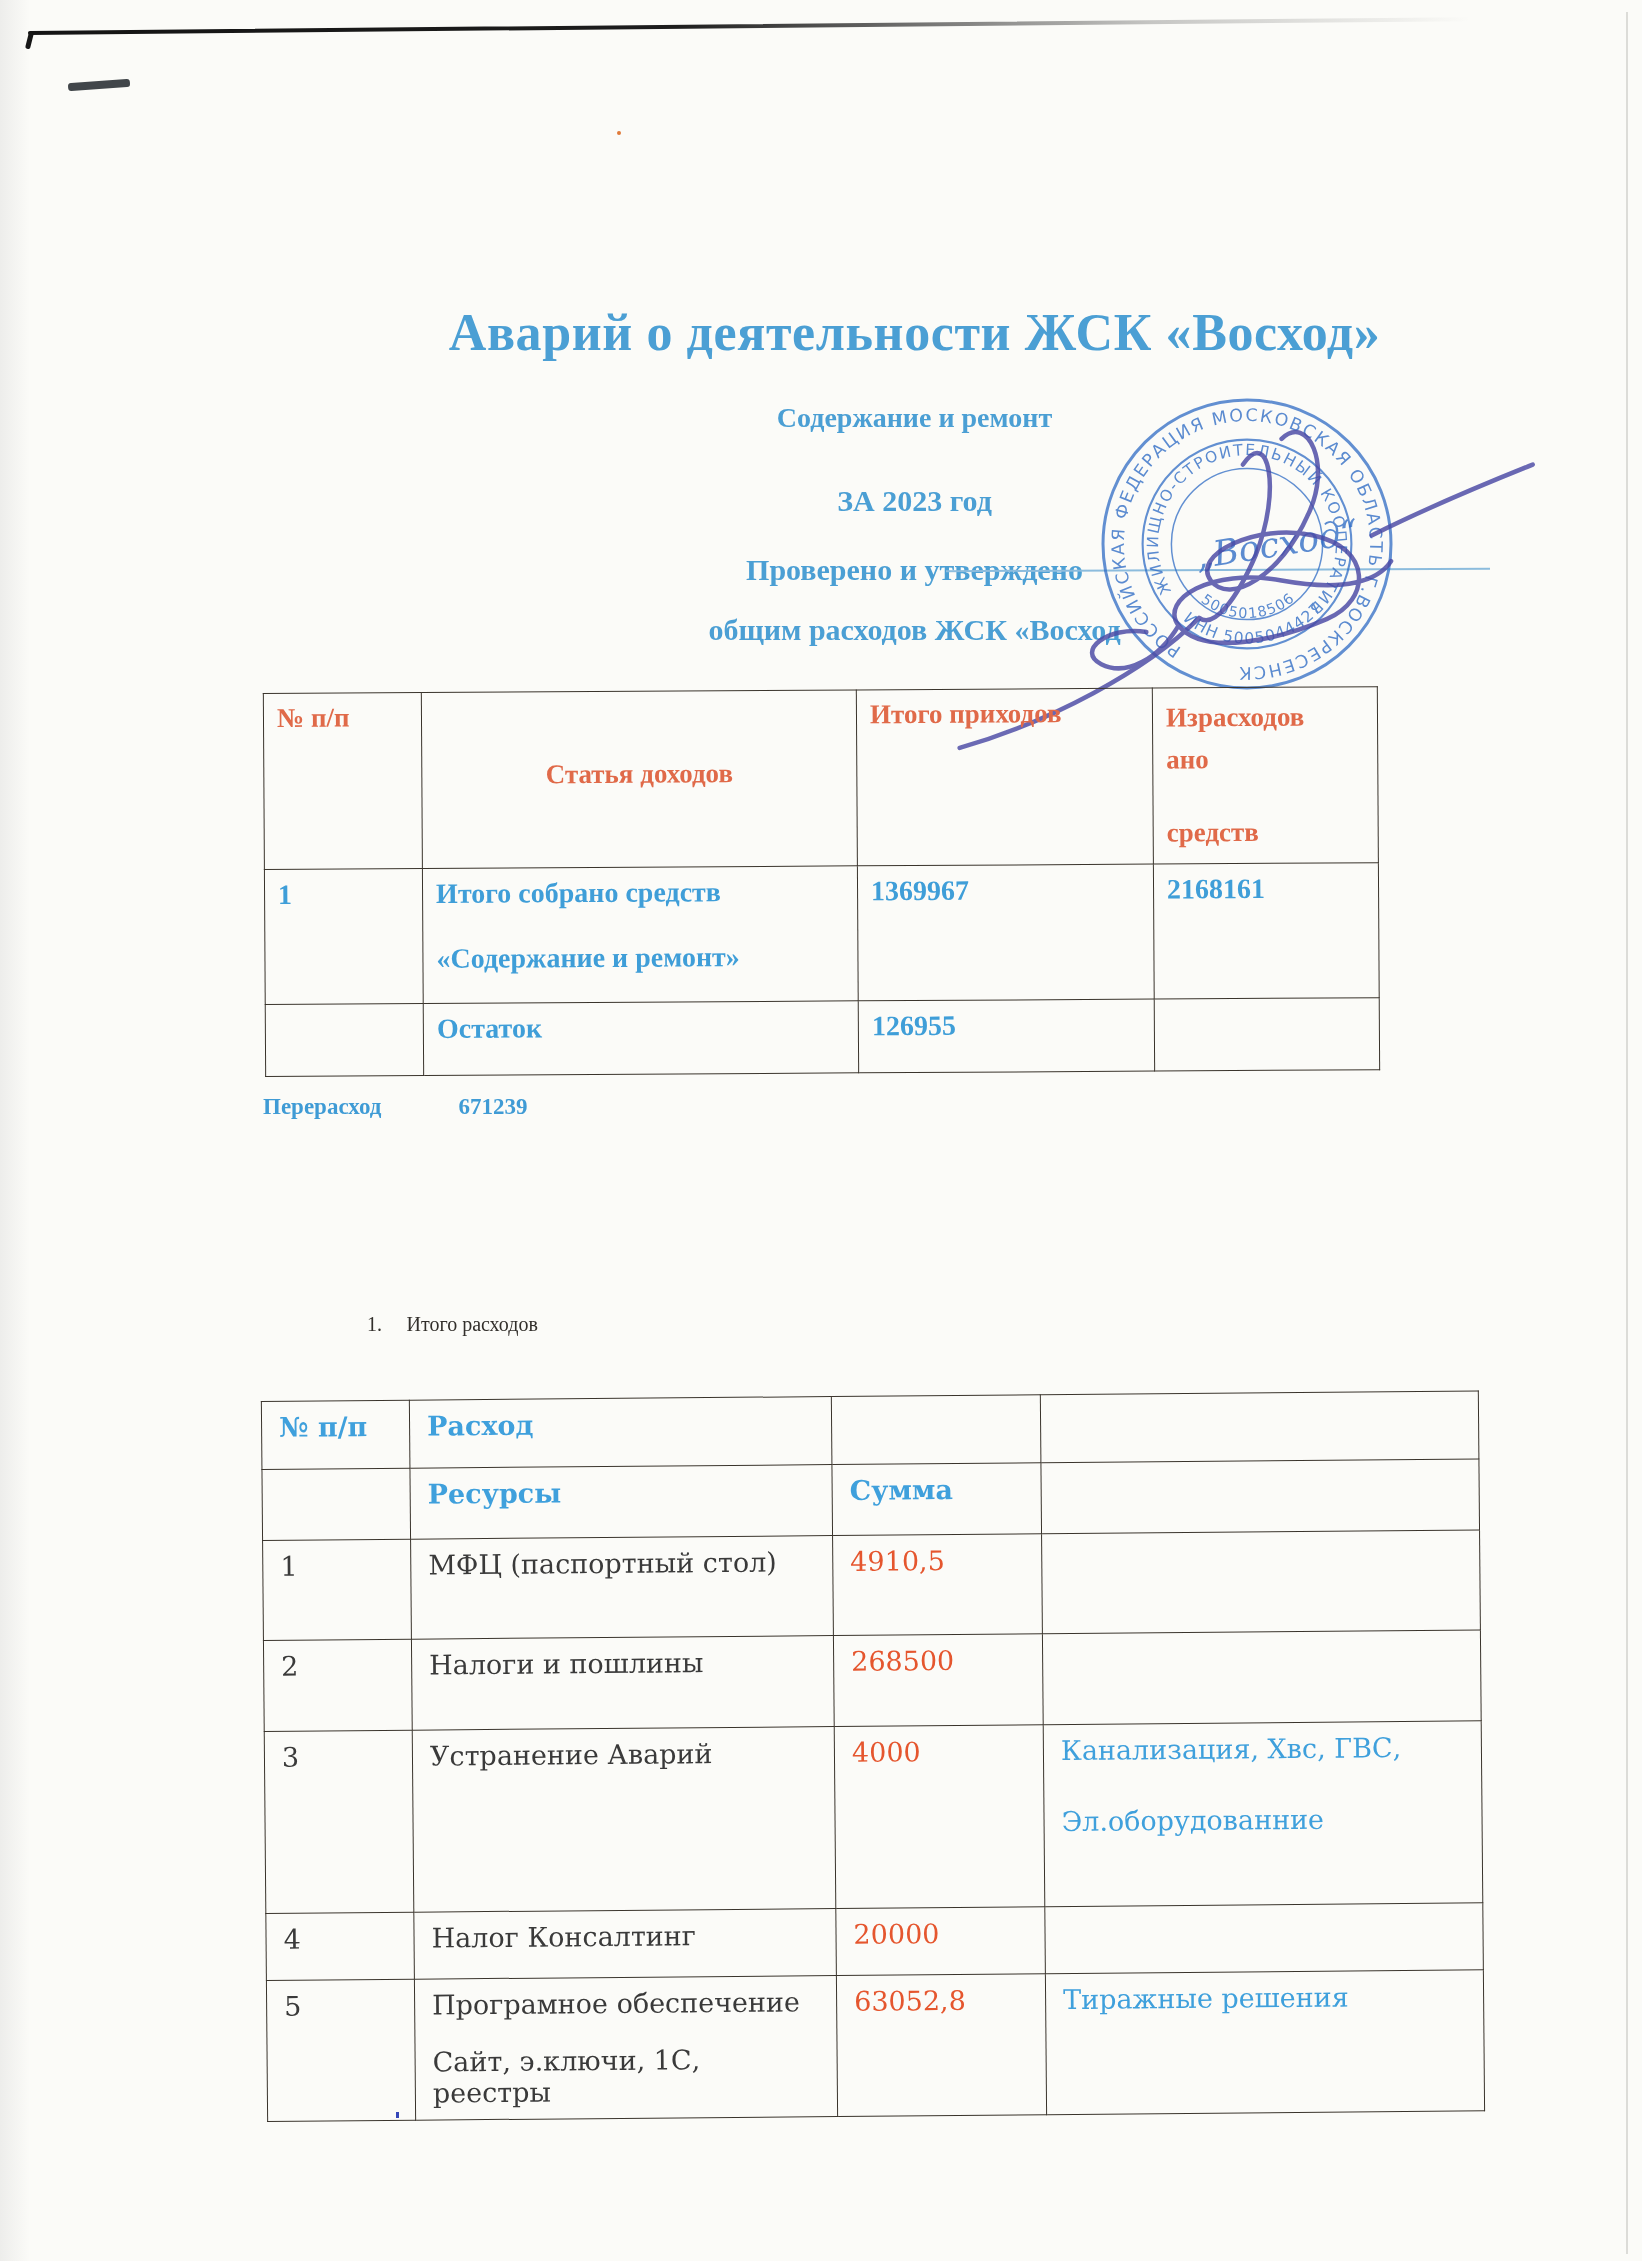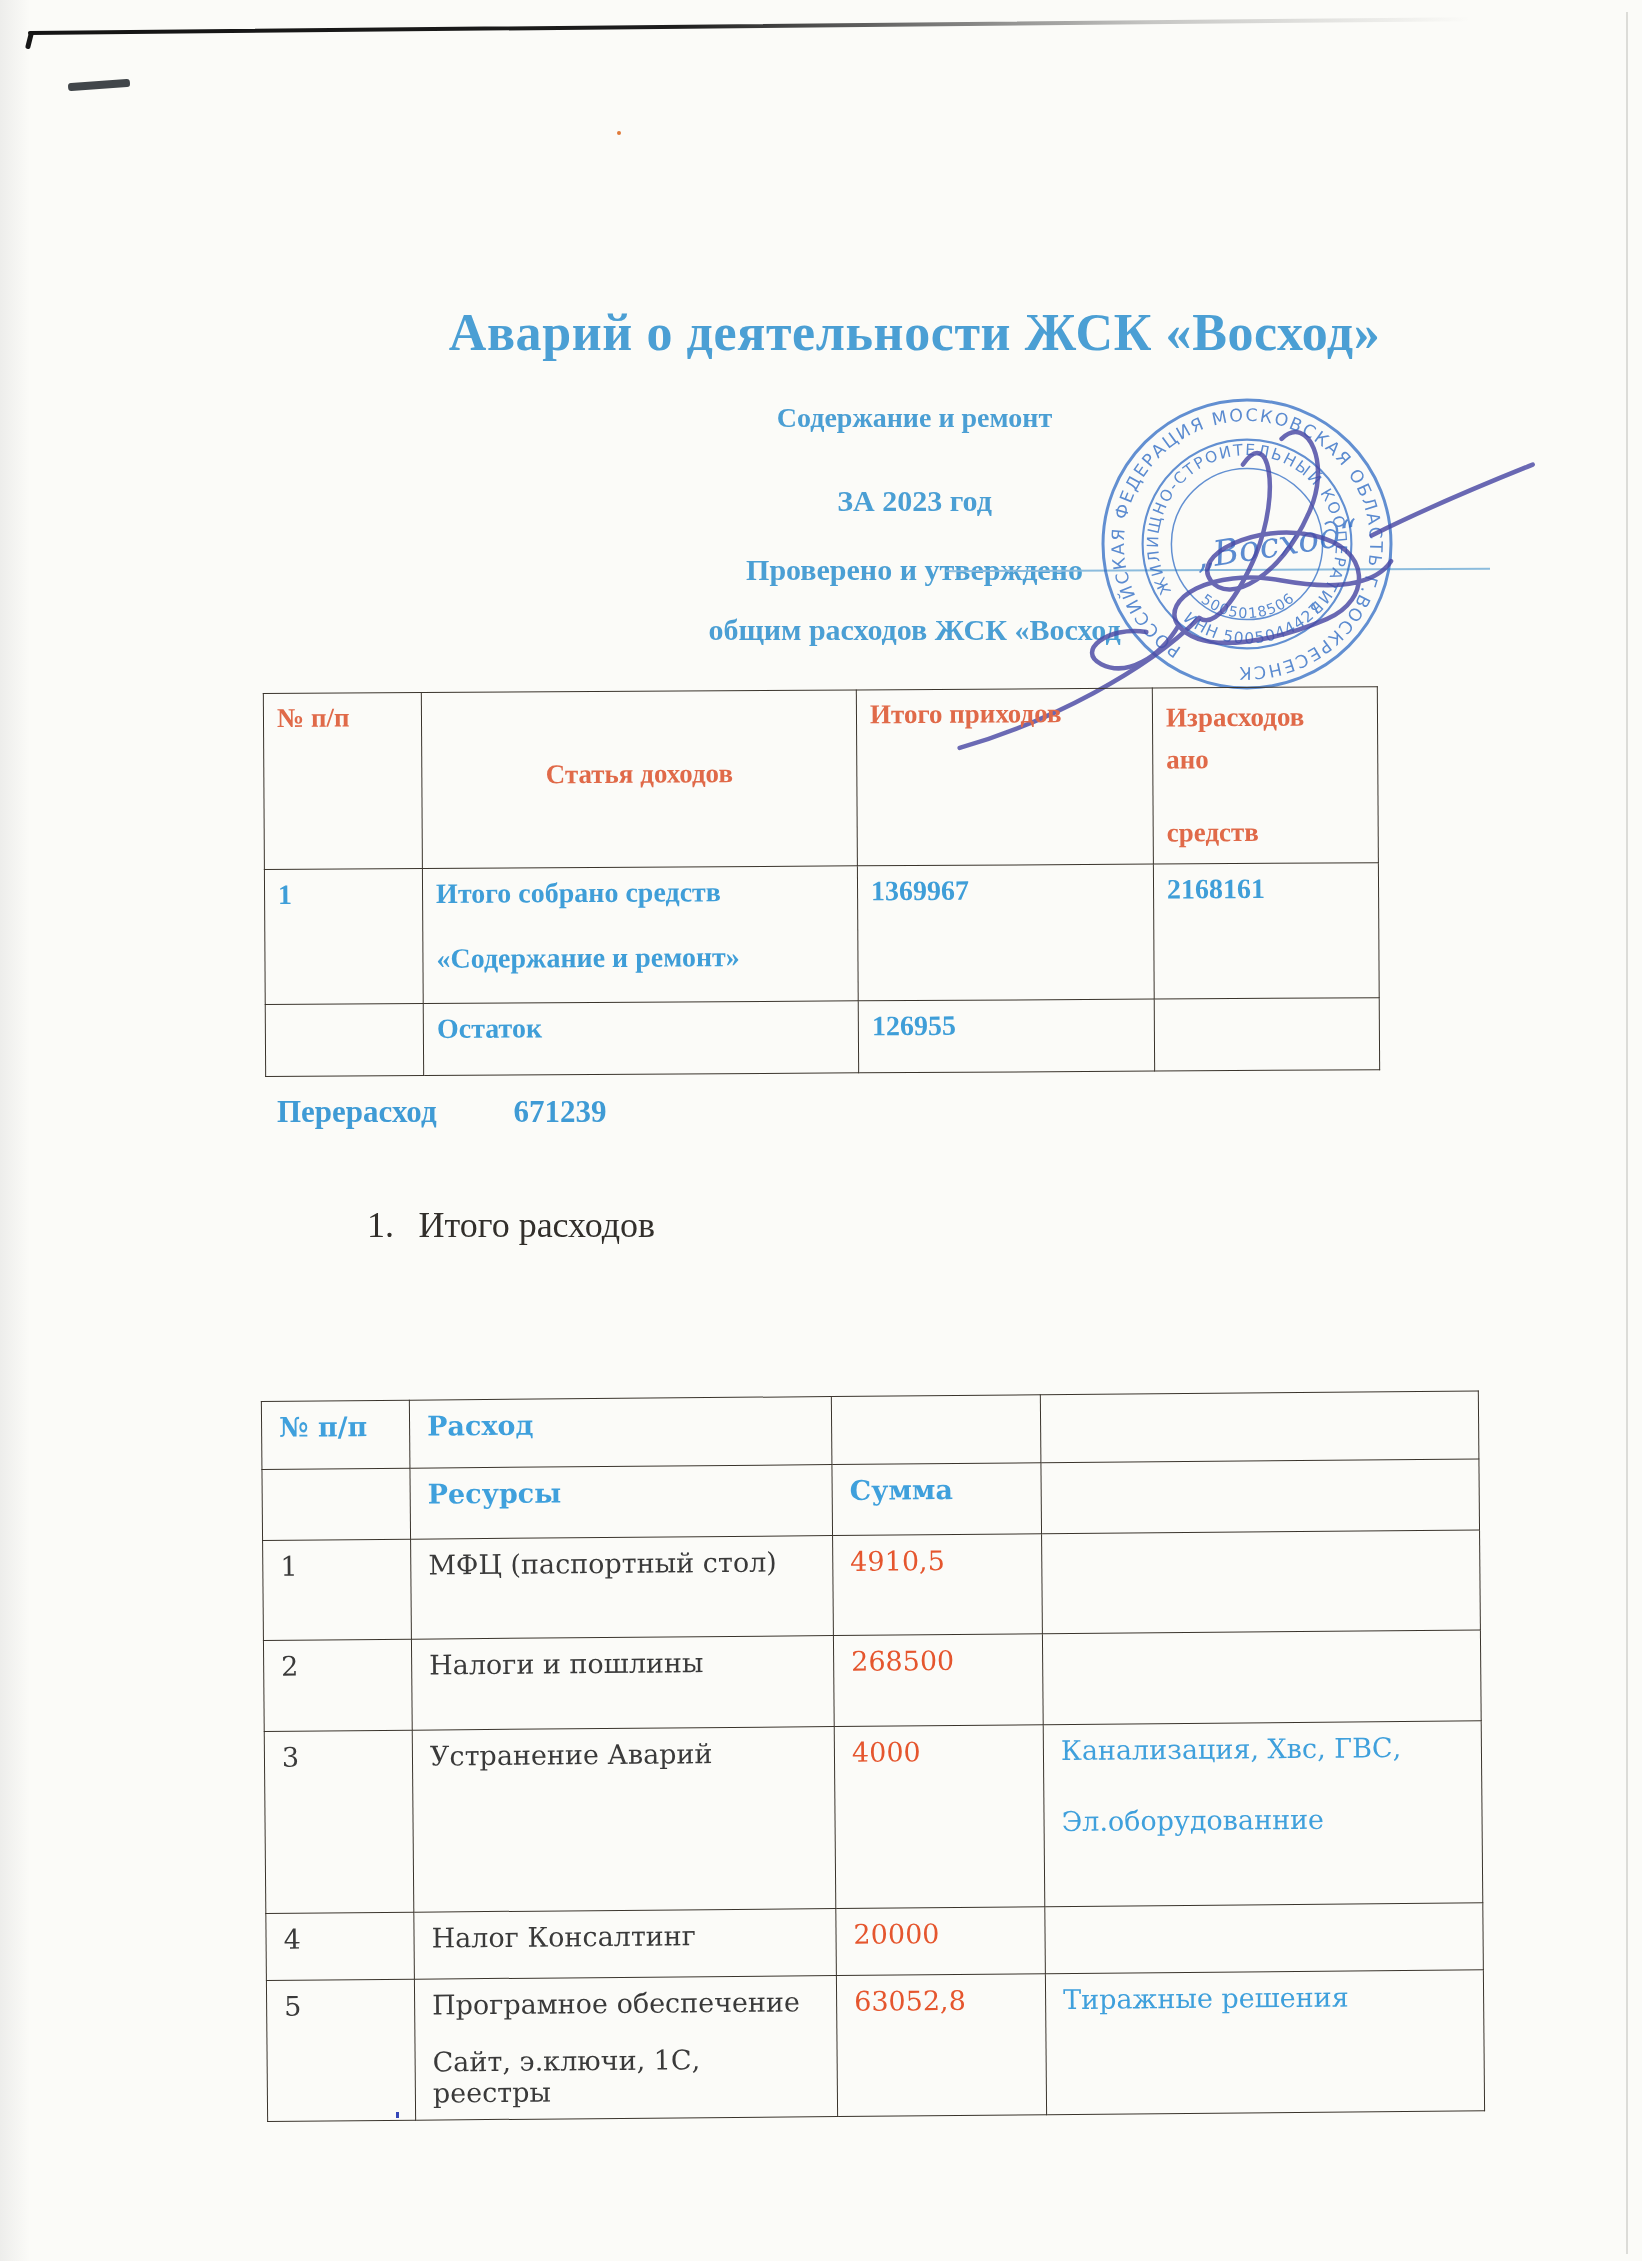--- a/index.html
+++ b/index.html
@@ -44,23 +44,23 @@
   .t1 .hdr{color:#e06a49;font-weight:bold;font-size:27px;}
   .t1 .hrow{height:174px;}
   .t1 .r1{height:135px;}
   .t1 .r2{height:72px;}
   .t1 .article-hdr{text-align:center;padding-top:67px;}
   .t1 .val{color:#3f9ed8;font-weight:bold;font-size:28px;}
   .t1 .gap2{margin-top:33px;}
   .t1 .spent-line3{margin-top:31px;}
   .t1 .hdr-lines div{line-height:1.55;}
   .num-col{color:#3f9ed8;font-weight:bold;font-size:28px;}
-  .overspend{position:absolute;left:277px;top:1094px;font-size:31px;font-weight:bold;color:#3f9bd5;}
+  .overspend{position:absolute;left:263px;top:1094px;font-size:23px;font-weight:bold;color:#3f9bd5;}
   .overspend .ov-val{margin-left:77px;}
-  .section-heading{position:absolute;left:367px;top:1204px;font-size:36px;color:#322f2b;
+  .section-heading{position:absolute;left:367px;top:1313px;font-size:20px;color:#322f2b;
     font-family:"Liberation Serif",serif;}
   .section-heading .sp{display:inline-block;width:24.5px;}
   .t2{left:264px;top:1401px;width:1218px;transform:rotate(-0.5deg);transform-origin:left center;
     font-family:"DejaVu Serif", serif;}
   .t2 td{padding:10.3px 17px;font-size:27px;color:#3a3a3a;}
   .t2 .blue{color:#3fa0dc;font-weight:bold;}
   .t2 .sum{color:#e5562e;}
   .t2 .note{color:#3fa0dc;}
   .t2 .h1{height:68px;}
   .t2 .h2{height:71px;}

